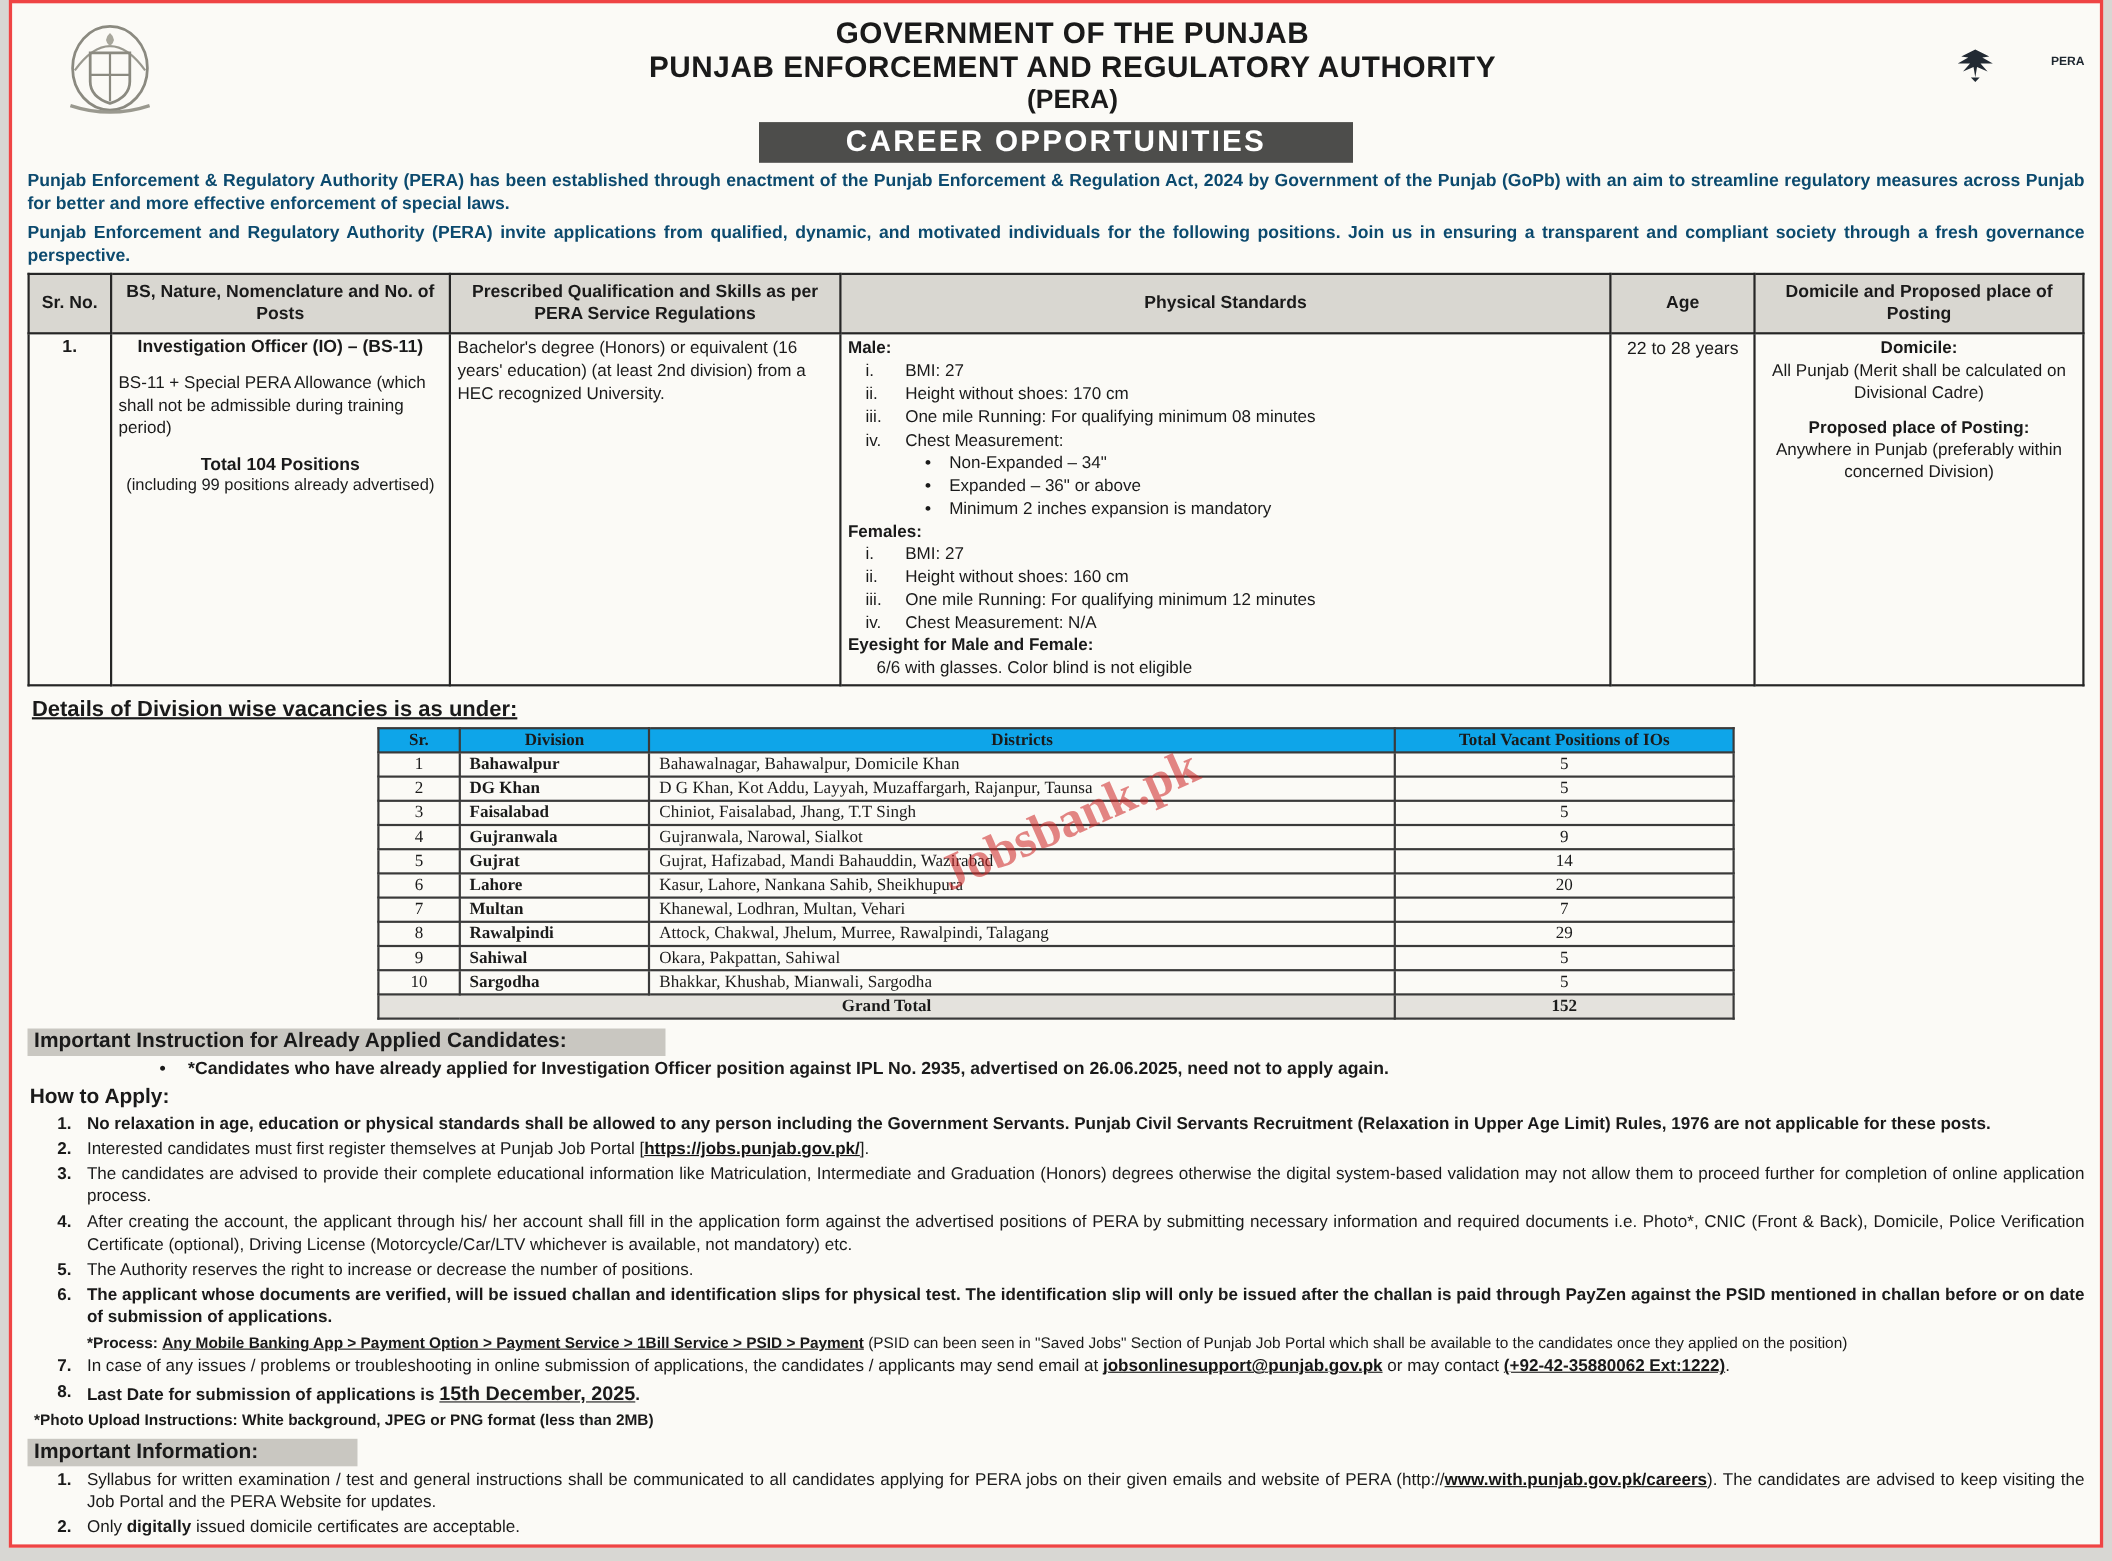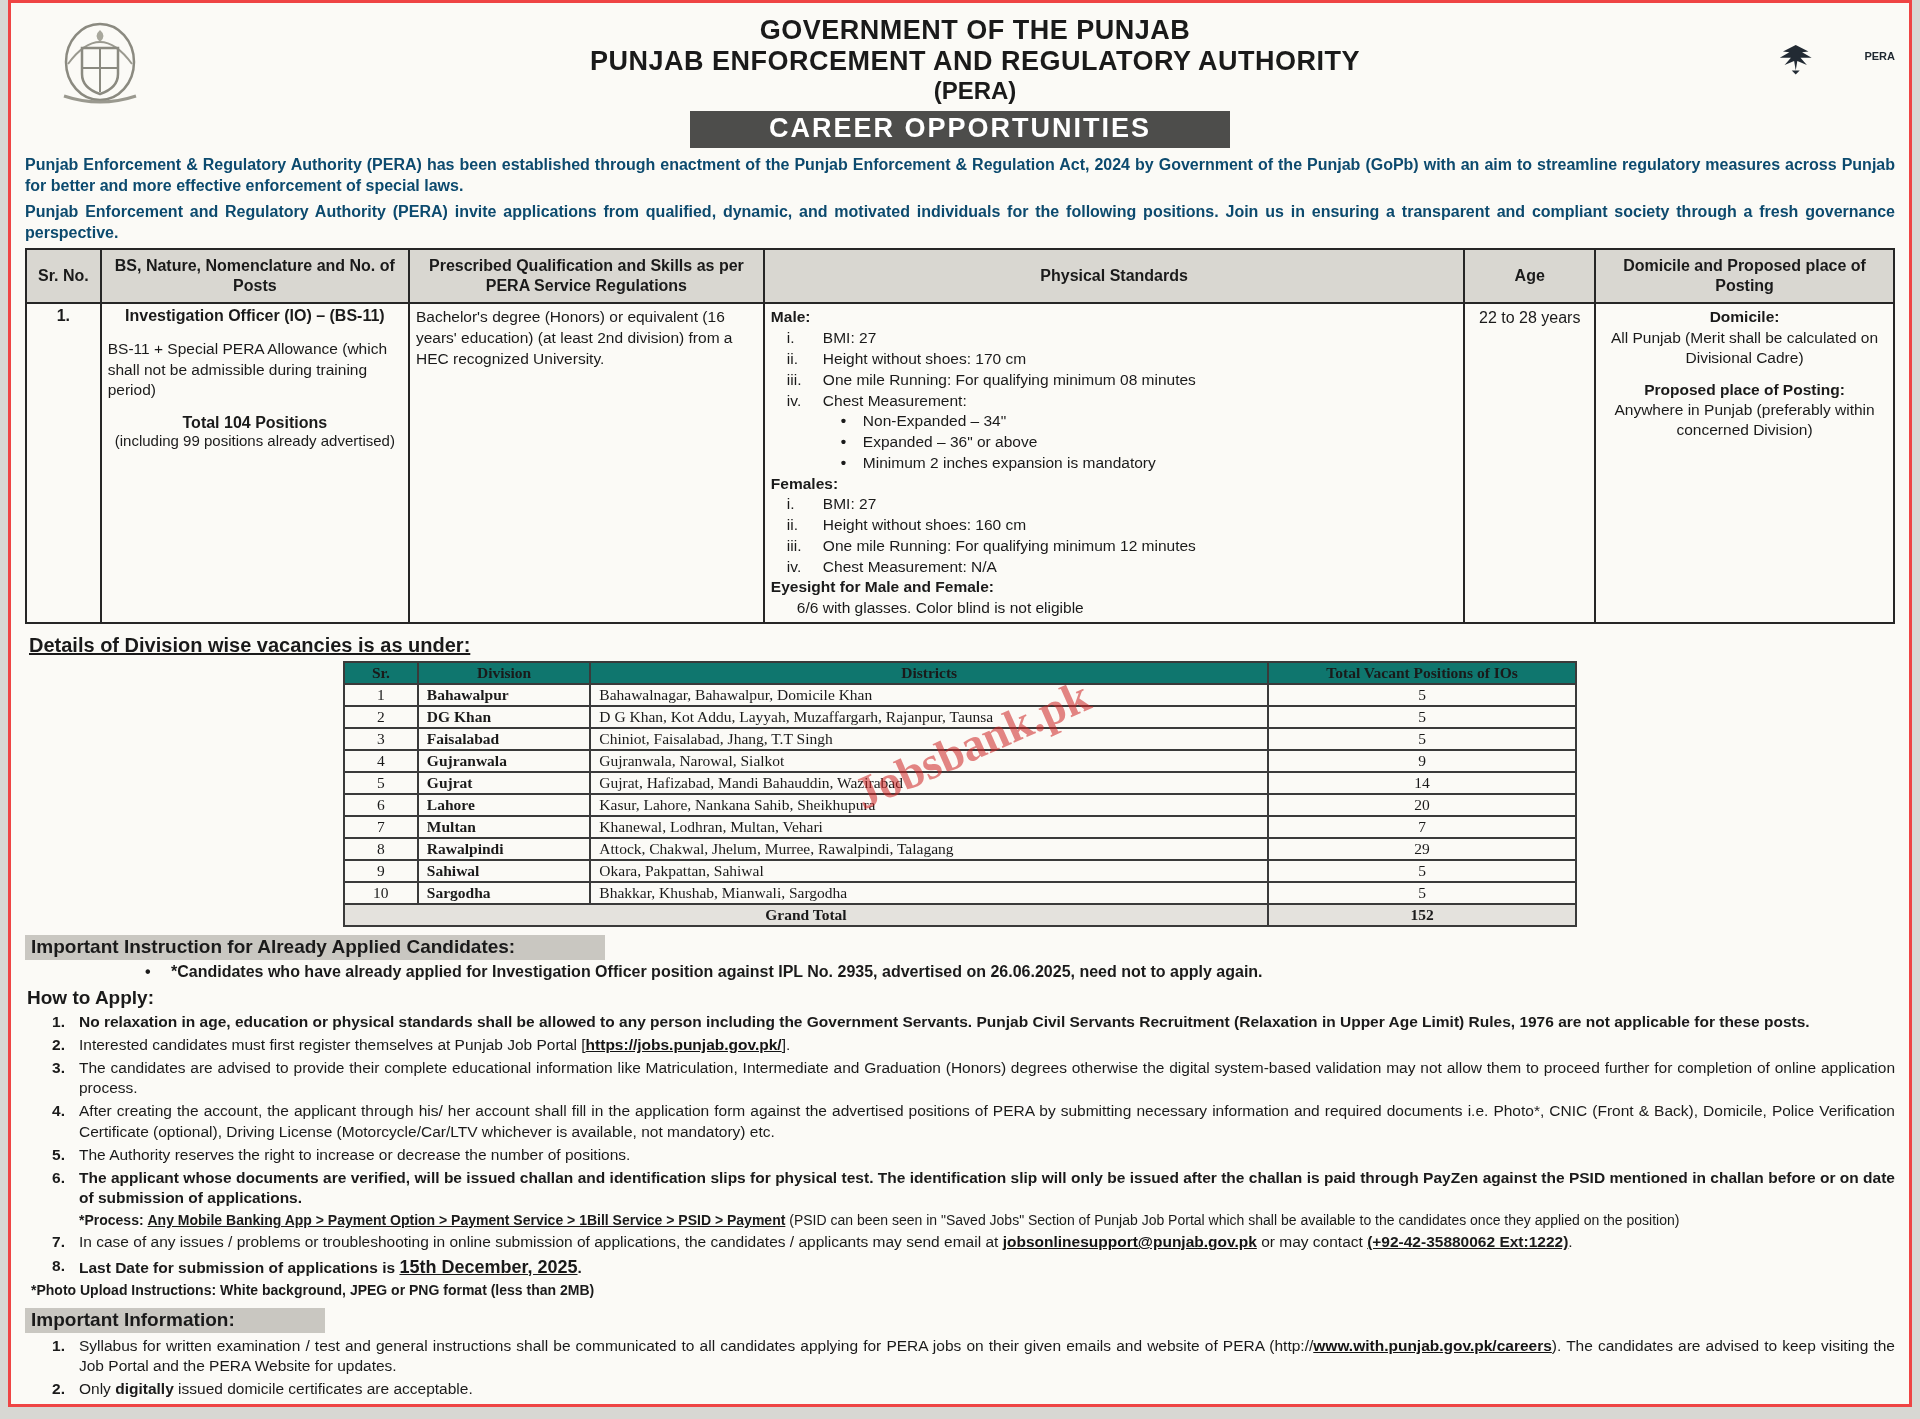--- a/index.html
+++ b/index.html
@@ -42,21 +42,21 @@
   .ps-eyesight { margin-left: 26px; }
   .cell-age { text-align: center; vertical-align: middle; font-size: 16px; line-height: 1.4; padding: 4px 10px; }
   .cell-dom { text-align: center; vertical-align: middle; font-size: 15.5px; line-height: 1.3; padding: 6px 8px; }
   .dom-label { font-weight: 700; }
   .dom-gap { margin-top: 12px; }
 
   
   .section-title { font-size: 20px; font-weight: 700; text-decoration: underline; margin: 10px 0 4px 4px; }
   table.vac { width: 66%; margin: 2px auto 0; border-collapse: collapse; font-family: "Liberation Serif", serif; font-size: 15.5px; }
   .vac th, .vac td { border: 2px solid #3a3a3a; padding: 1px 8px; }
-  .vac th { background: #0f766e; font-weight: 700; text-align: center; }
+  .vac th { background: #0ea5e9; font-weight: 700; text-align: center; }
   .vac td.c { text-align: center; }
   .vac td.division { font-weight: 700; text-align: left; }
   .vac tr.total td { font-weight: 700; background: #e4e2dd; }
   .watermark { position: absolute; top: 715px; left: 44%; transform: rotate(-24deg); font-family: "Liberation Serif", serif; font-size: 46px; font-weight: 700; color: rgba(205, 35, 35, 0.55); pointer-events: none; white-space: nowrap; }
 
   
   .bar-heading { display: inline-block; background: #c9c7c1; font-size: 19px; font-weight: 700; padding: 1px 90px 2px 6px; margin-top: 8px; }
   .plain-heading { font-size: 19px; font-weight: 700; margin: 6px 0 3px 2px; }
   .applied-bullet { display: flex; margin: 3px 0 2px 120px; font-weight: 700; font-size: 16px; }
   .applied-bullet::before { content: "•"; width: 26px; flex: none; }

